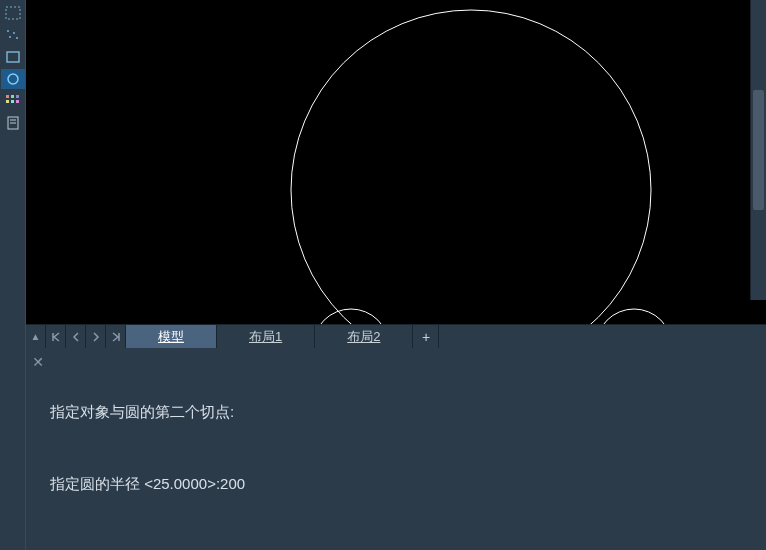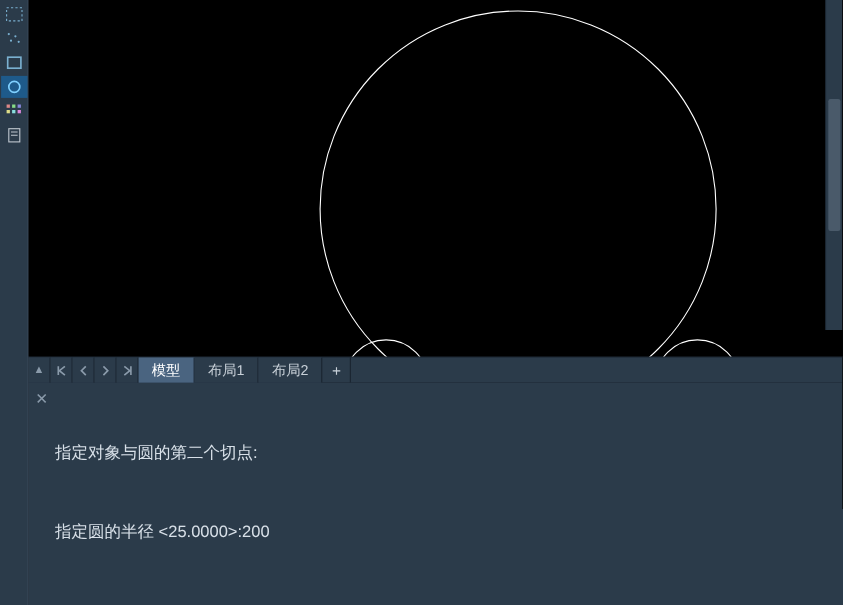--- a/index.html
+++ b/index.html
@@ -38,27 +38,28 @@
   .tab-nav-btn {
     width: 20px;
     background: #2b3b4a;
     border-right: 1px solid #1a2530;
     display: flex; align-items: center; justify-content: center;
     cursor: pointer;
     color: #8a9aaa;
     font-size: 10px;
   }
   .tab {
-    padding: 0 12px;
+    padding: 0 32px;
     display: flex; align-items: center;
     color: #c8d0d8;
     font-size: 13px;
     border-right: 1px solid #1a2530;
     cursor: pointer;
     background: #2b3b4a;
+    text-decoration: underline;
   }
   .tab.active { background: #4a6480; color: #fff; }
   .tab-add {
     width: 26px;
     display: flex; align-items: center; justify-content: center;
     color: #c8d0d8; font-size: 14px; cursor: pointer;
     border-right: 1px solid #1a2530;
   }
   .command-area {
     background: #2b3b4a;

